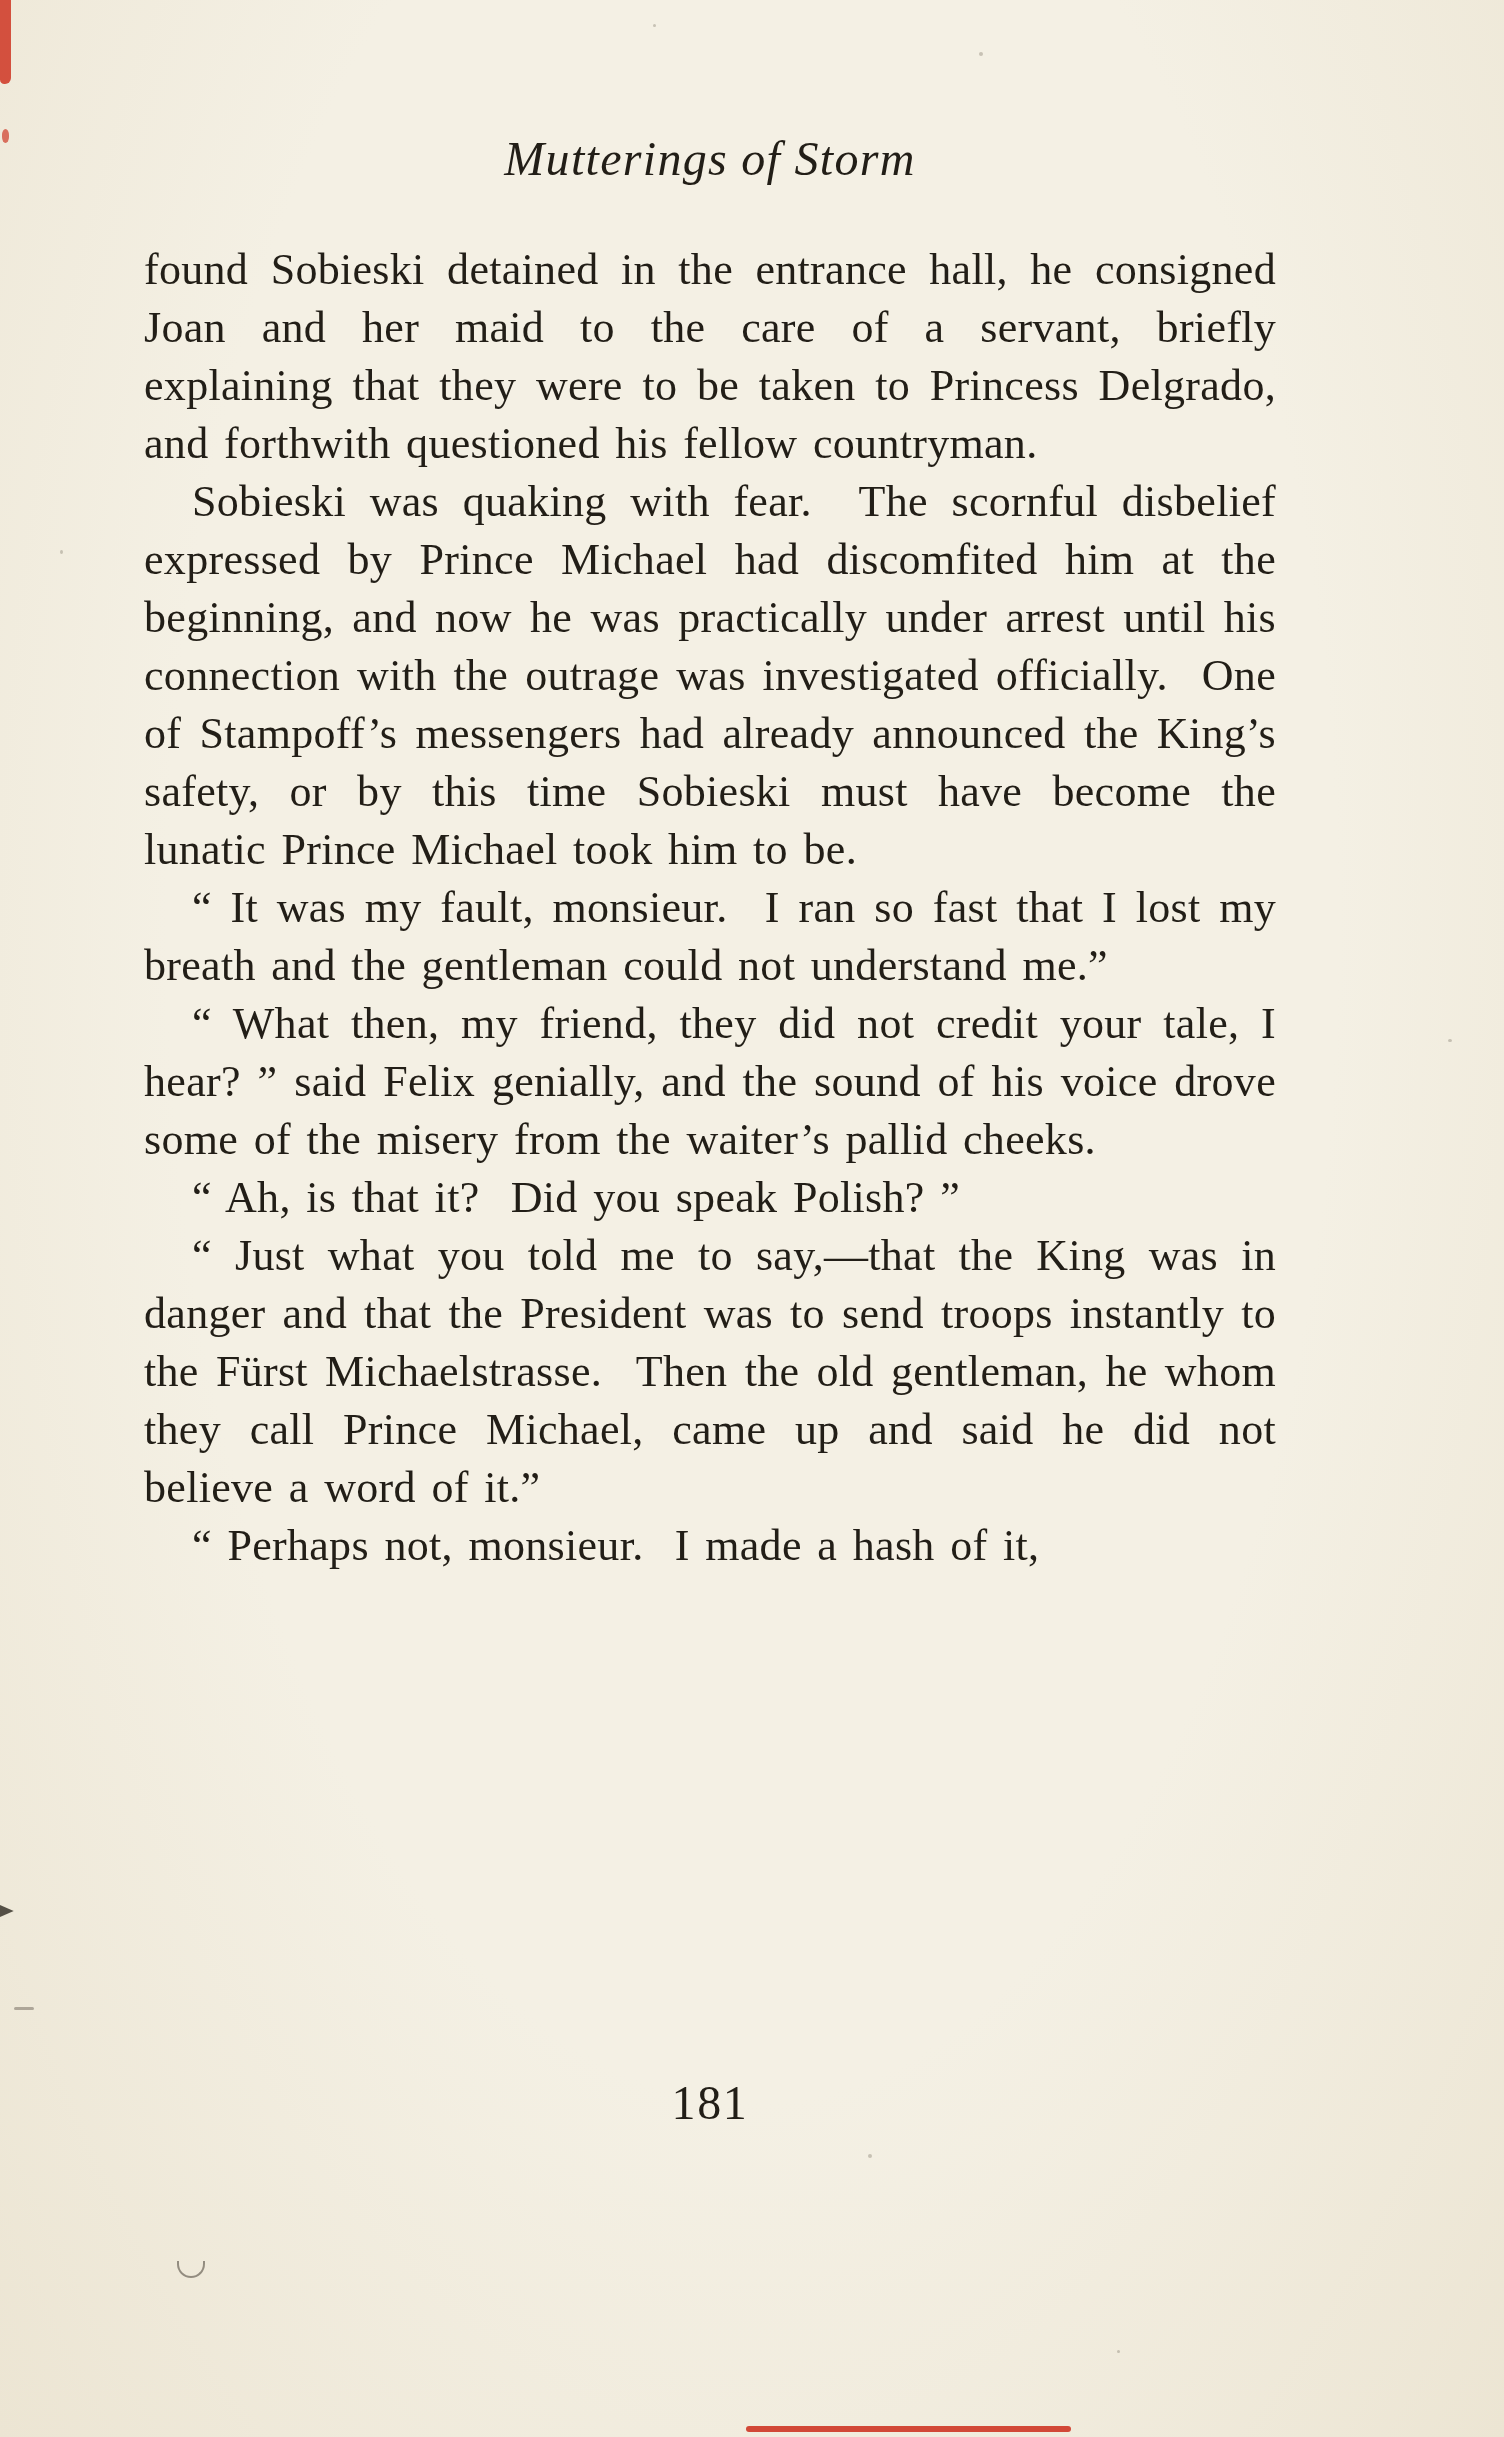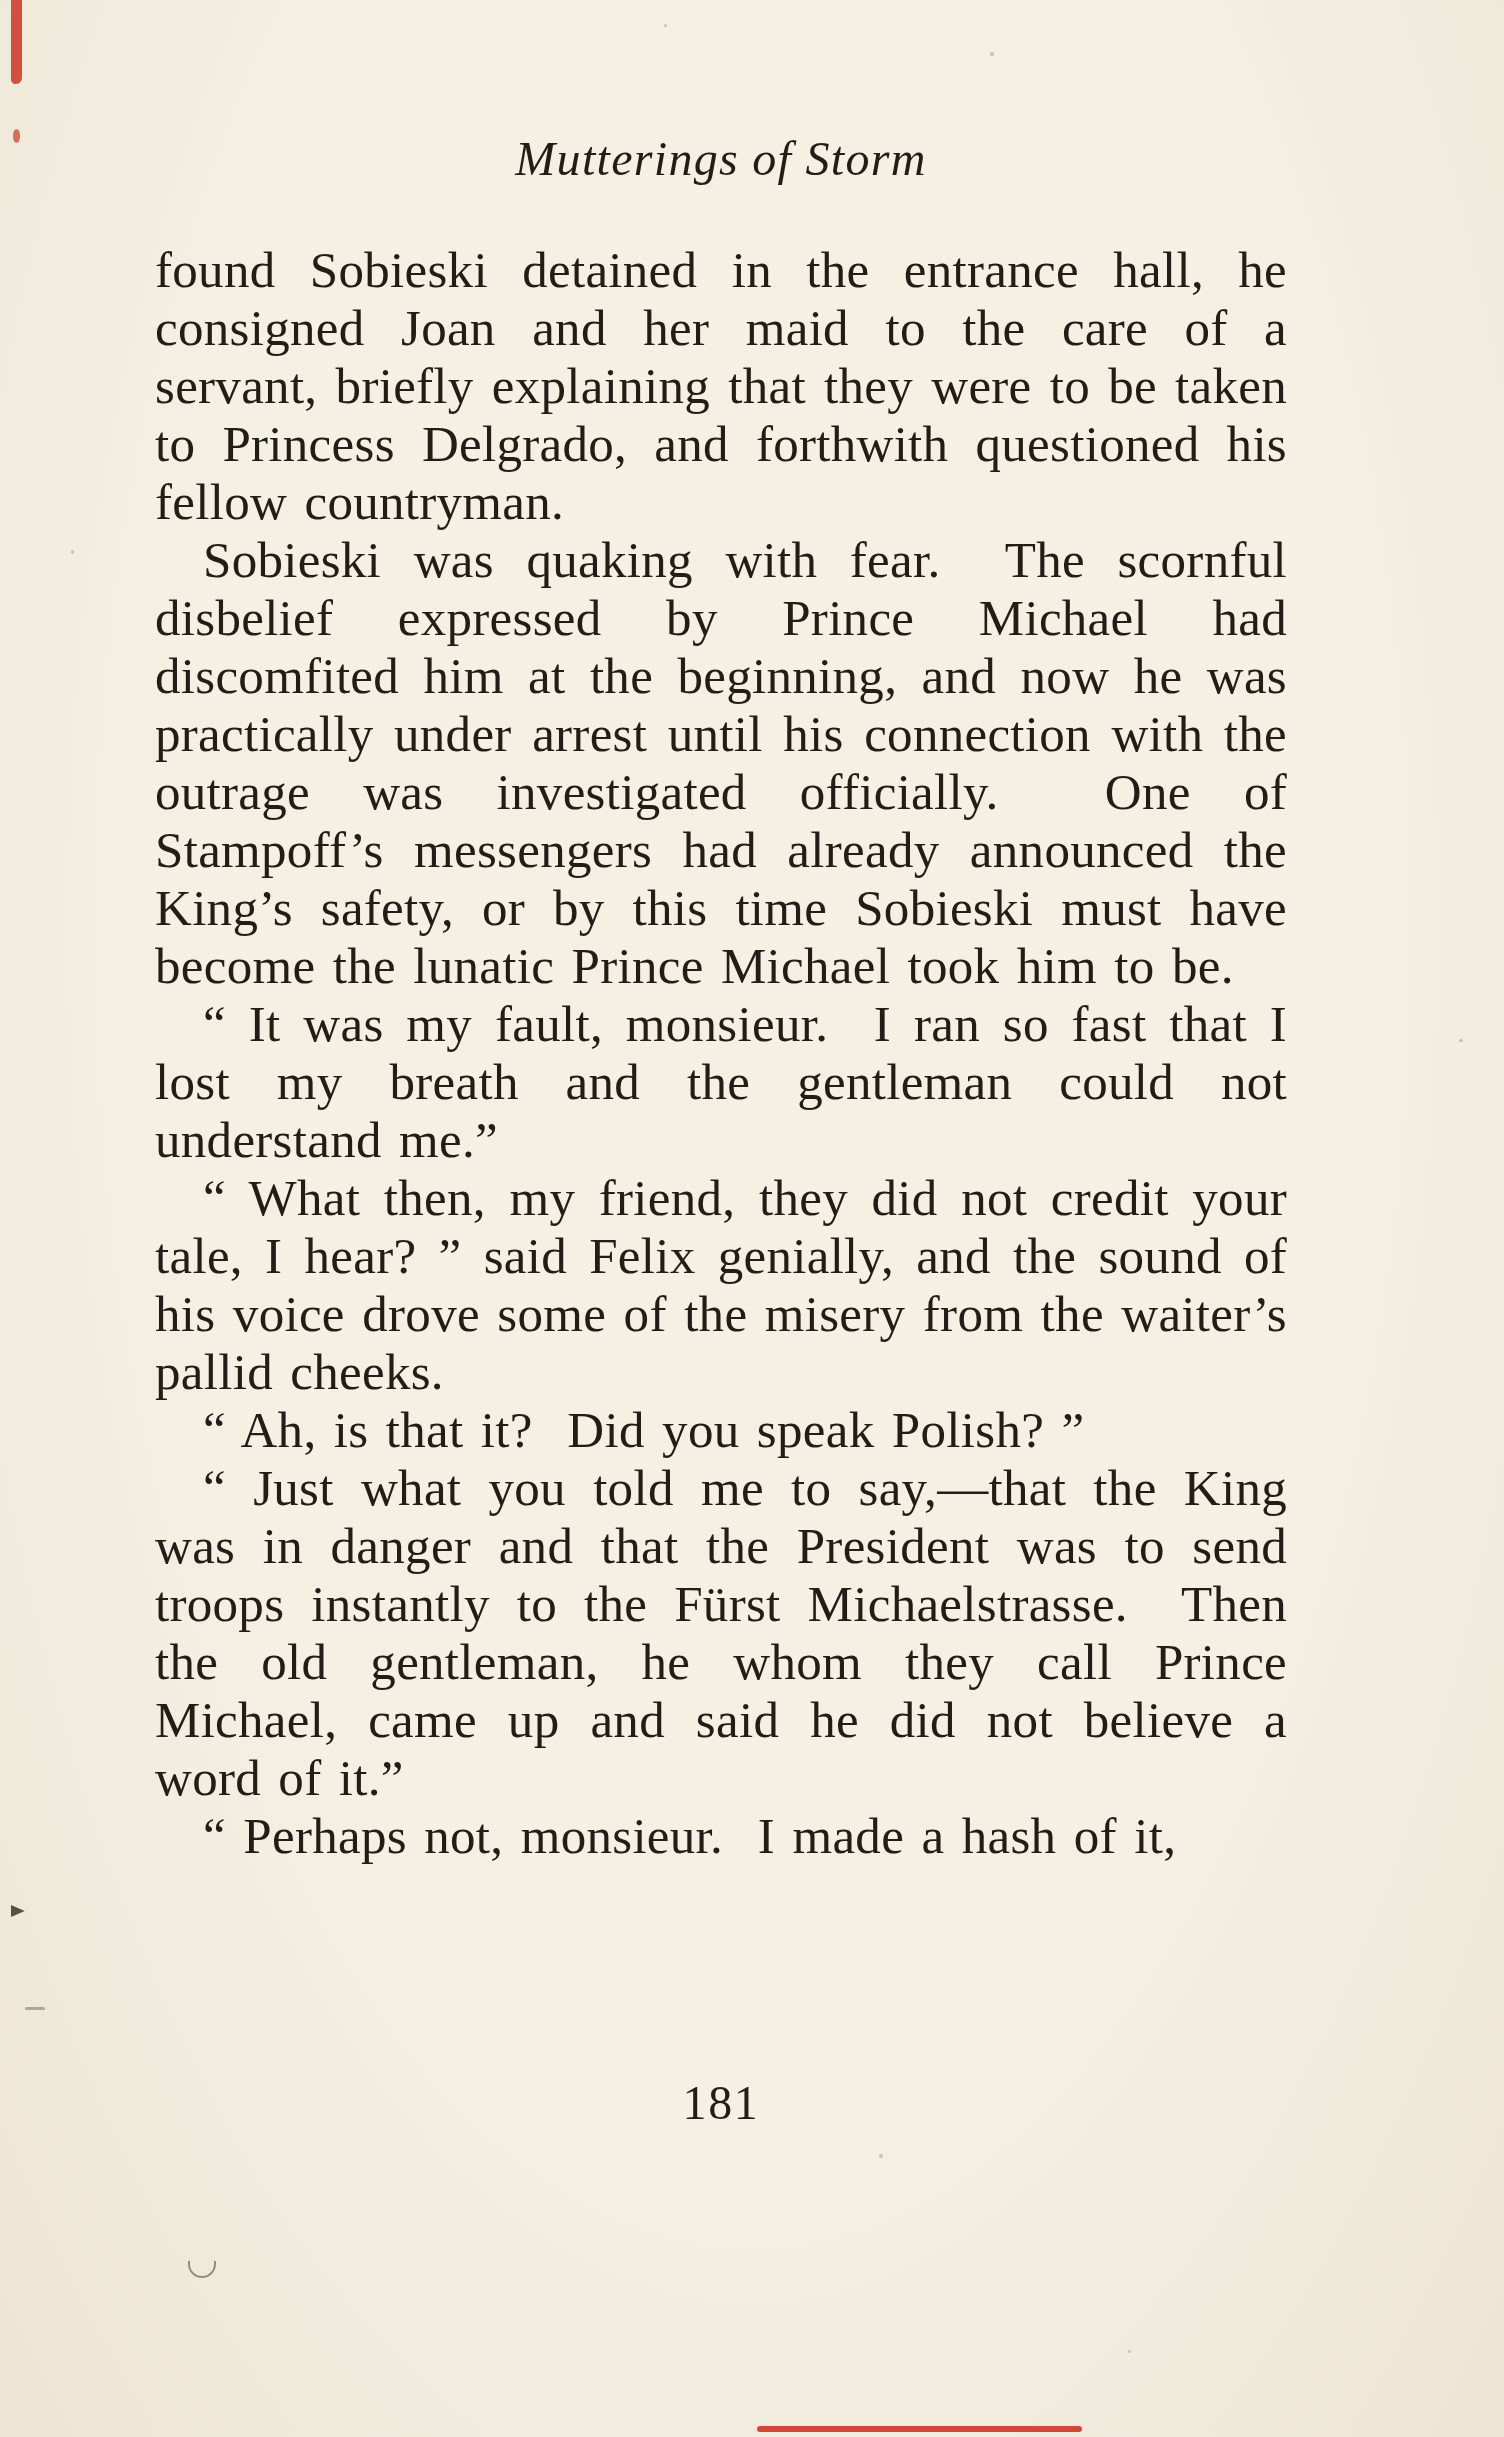--- a/index.html
+++ b/index.html
@@ -1,21 +1,21 @@
 <!DOCTYPE html>
 <html style="--paper-color: #f1ecdf; --ink-color: #221e17; --red-mark-color: #cf3a28; --pencil-color: #7d766a;font-size:13.7px"><head>
 <meta charset="utf-8">
 <style>
   :root {
     --paper-color: #f1ecdf;
     --ink-color: #221e17;
     --red-mark-color: #cf3a28;
     --pencil-color: #7d766a;
   }
-  * { box-sizing: border-box; margin-left: 11px; }
+  * { box-sizing: border-box; }
   html, body { margin: 0; padding: 0; background: #555; }
   .page {
     position: relative;
     width: 1505px;
     height: 2438px;
     margin: 0 auto;
     overflow: hidden;
     color: var(--ink-color);
     font-family: "Liberation Serif", "DejaVu Serif", serif;
     background: radial-gradient(ellipse at 50% 38%, #f4f0e4 55%, #ece5d3 100%);
@@ -29,21 +29,21 @@
     font-style: italic;
     font-weight: 500;
     font-size: 48px;
     letter-spacing: 1.3px;
   }
   .text-block {
     position: absolute;
     top: 241px;
     left: 144px;
     width: 1132px;
-    font-size: 51px;
+    font-size: 44px;
     line-height: 58px;
     text-align: justify;
     word-spacing: 4.3px;
     letter-spacing: 0.3px;
   }
   .text-block p { margin: 0; padding: 0; }
   .text-block p.indent { text-indent: 48px; }
   .page-number {
     position: absolute;
     top: 2075px;

